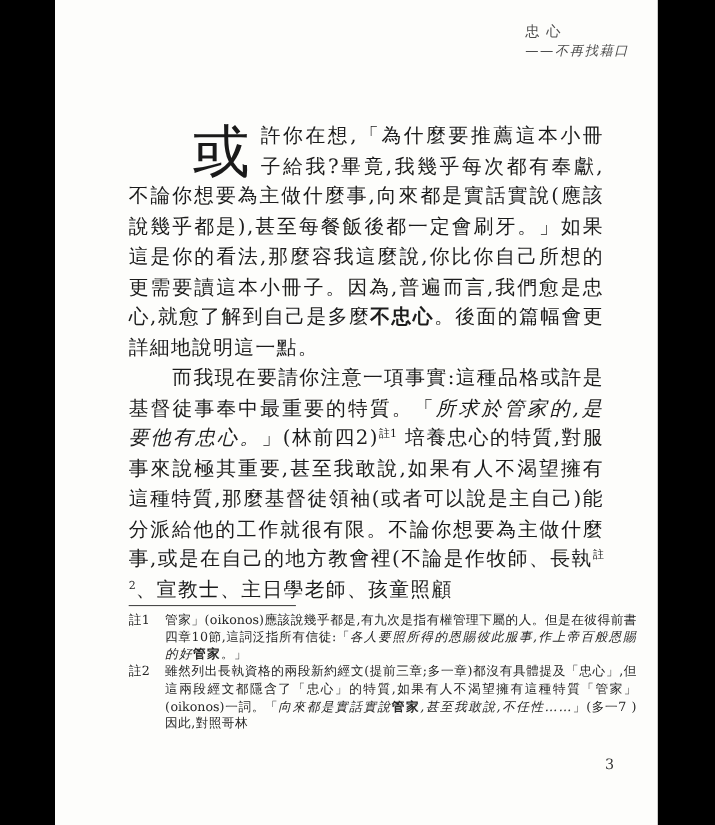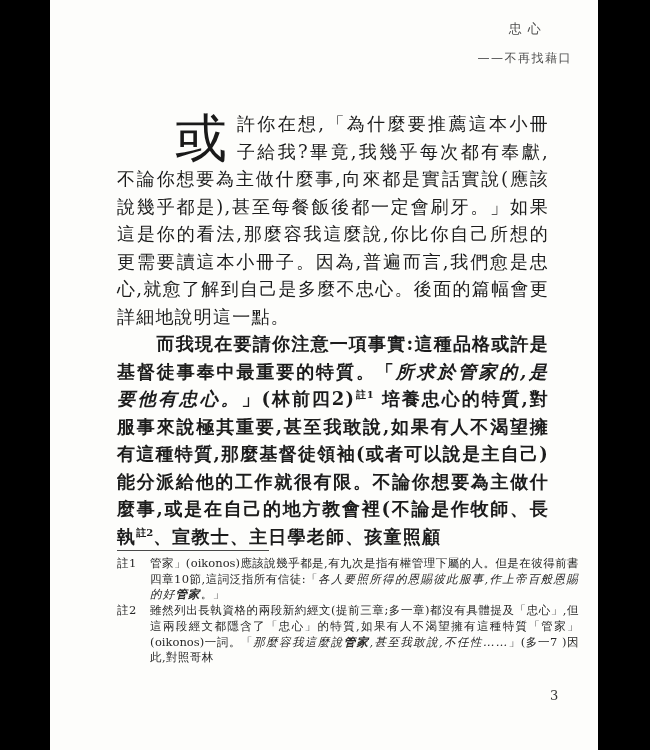--- a/index.html
+++ b/index.html
@@ -1,37 +1,37 @@
 <!DOCTYPE html>
 <html style="--bg: #000000; --page: #fdfdfb; --header: #4c4c4c; --text: #1c1c1c;"><head>
 <meta charset="utf-8">
 <style>
   html,body{margin:0;padding:0;}
   body{background:#000;font-family:"DejaVu Serif","Liberation Serif",serif;}
   .canvas{position:relative;width:650px;height:750px;background:var(--bg,#000000);overflow:hidden;}
   .page{position:absolute;left:50px;top:0;width:548px;height:750px;background:var(--page,#fdfdfb);}
 
   
-  .header{position:absolute;top:20px;right:26px;text-align:center;color:var(--header,#4c4c4c);}
+  .header{position:absolute;top:20px;right:26px;text-align:left;color:var(--header,#4c4c4c);}
   .h-title{font-size:13px;letter-spacing:6px;margin-right:-6px;}
-  .h-sub{font-size:12px;letter-spacing:1.5px;margin-top:12px;}
+  .h-sub{font-size:12px;letter-spacing:1.5px;margin-top:0;font-style:italic;}
 
   
   .bodytext{position:absolute;left:67px;top:110px;width:432px;
     font-size:18px;line-height:27.5px;color:var(--text,#1c1c1c);
     text-align:justify;text-justify:inter-ideograph;letter-spacing:1.2px;}
   .bodytext p{margin:0;padding:0;}
-  .indent{text-indent:2.2em;font-weight:bold;}
+  .indent{text-indent:2.2em;}
   .dropcap{float:left;font-size:52px;line-height:48px;margin:4px 10px 0 58px;
     letter-spacing:0;color:#1a1a1a;}
 
   .seg-normal{}
-  .seg-bold{font-weight:400;}
+  .seg-bold{font-weight:700;}
   .seg-kai{font-style:italic;letter-spacing:2px;}
-  .seg-kaibold{font-style:italic;font-weight:700;letter-spacing:2px;}
+  .seg-kaibold{font-weight:700;letter-spacing:2px;}
   .seg-latin{letter-spacing:0;}
   sup.seg-sup{font-size:10px;letter-spacing:0;line-height:0;vertical-align:super;}
 
   
   .fn-sep{position:absolute;left:67px;top:550px;width:152px;border-top:1px solid #4a4a4a;}
   .footnotes{position:absolute;left:67px;top:556px;width:462px;color:#272727;}
   .fn-row{display:flex;font-size:11.5px;line-height:15.7px;text-align:justify;text-justify:inter-ideograph;letter-spacing:0.4px;}
   .fn-label{flex:0 0 33px;}
   .fn-text{flex:1;}
   .fn-text .seg-kai,.fn-text .seg-kaibold{letter-spacing:1.2px;}
@@ -60,20 +60,20 @@
 
     <div class="fn-sep"></div>
 
     <div class="footnotes" id="footnotes">
         <div class="fn-row">
           <span class="fn-label">註1</span>
           <span class="fn-text"><span class="seg-normal">管家」(</span><span class="seg-latin">oikonos</span><span class="seg-normal">)應該說幾乎都是,有九次是指有權管理下屬的人。但是在彼得前書四章10節,這詞泛指所有信徒:「</span><span class="seg-kai">各人要照所得的恩賜彼此服事,作上帝百般恩賜的好</span><span class="seg-kaibold">管家</span><span class="seg-normal">。」</span></span>
         </div>
         <div class="fn-row">
           <span class="fn-label">註2</span>
-          <span class="fn-text"><span class="seg-normal">雖然列出長執資格的兩段新約經文(提前三章;多一章)都沒有具體提及「忠心」,但這兩段經文都隱含了「忠心」的特質,如果有人不渴望擁有這種特質「管家」(</span><span class="seg-latin">oikonos</span><span class="seg-normal">)一詞。「</span><span class="seg-kai">那麼容我這麼說</span><span class="seg-kaibold">管家</span><span class="seg-kai">,甚至我敢說,不任性……</span><span class="seg-normal">」(多一7 )因此,對照哥林</span></span>
+          <span class="fn-text"><span class="seg-normal">雖然列出長執資格的兩段新約經文(提前三章;多一章)都沒有具體提及「忠心」,但這兩段經文都隱含了「忠心」的特質,如果有人不渴望擁有這種特質「管家」(</span><span class="seg-latin">oikonos</span><span class="seg-normal">)一詞。「</span><span class="seg-kai">向來都是實話實說</span><span class="seg-kaibold">管家</span><span class="seg-kai">,甚至我敢說,不任性……</span><span class="seg-normal">」(多一7 )因此,對照哥林</span></span>
         </div>
       </div>
 
     <div class="pageno">3</div>
 
   </div>
 </div>
 
 </body></html>

